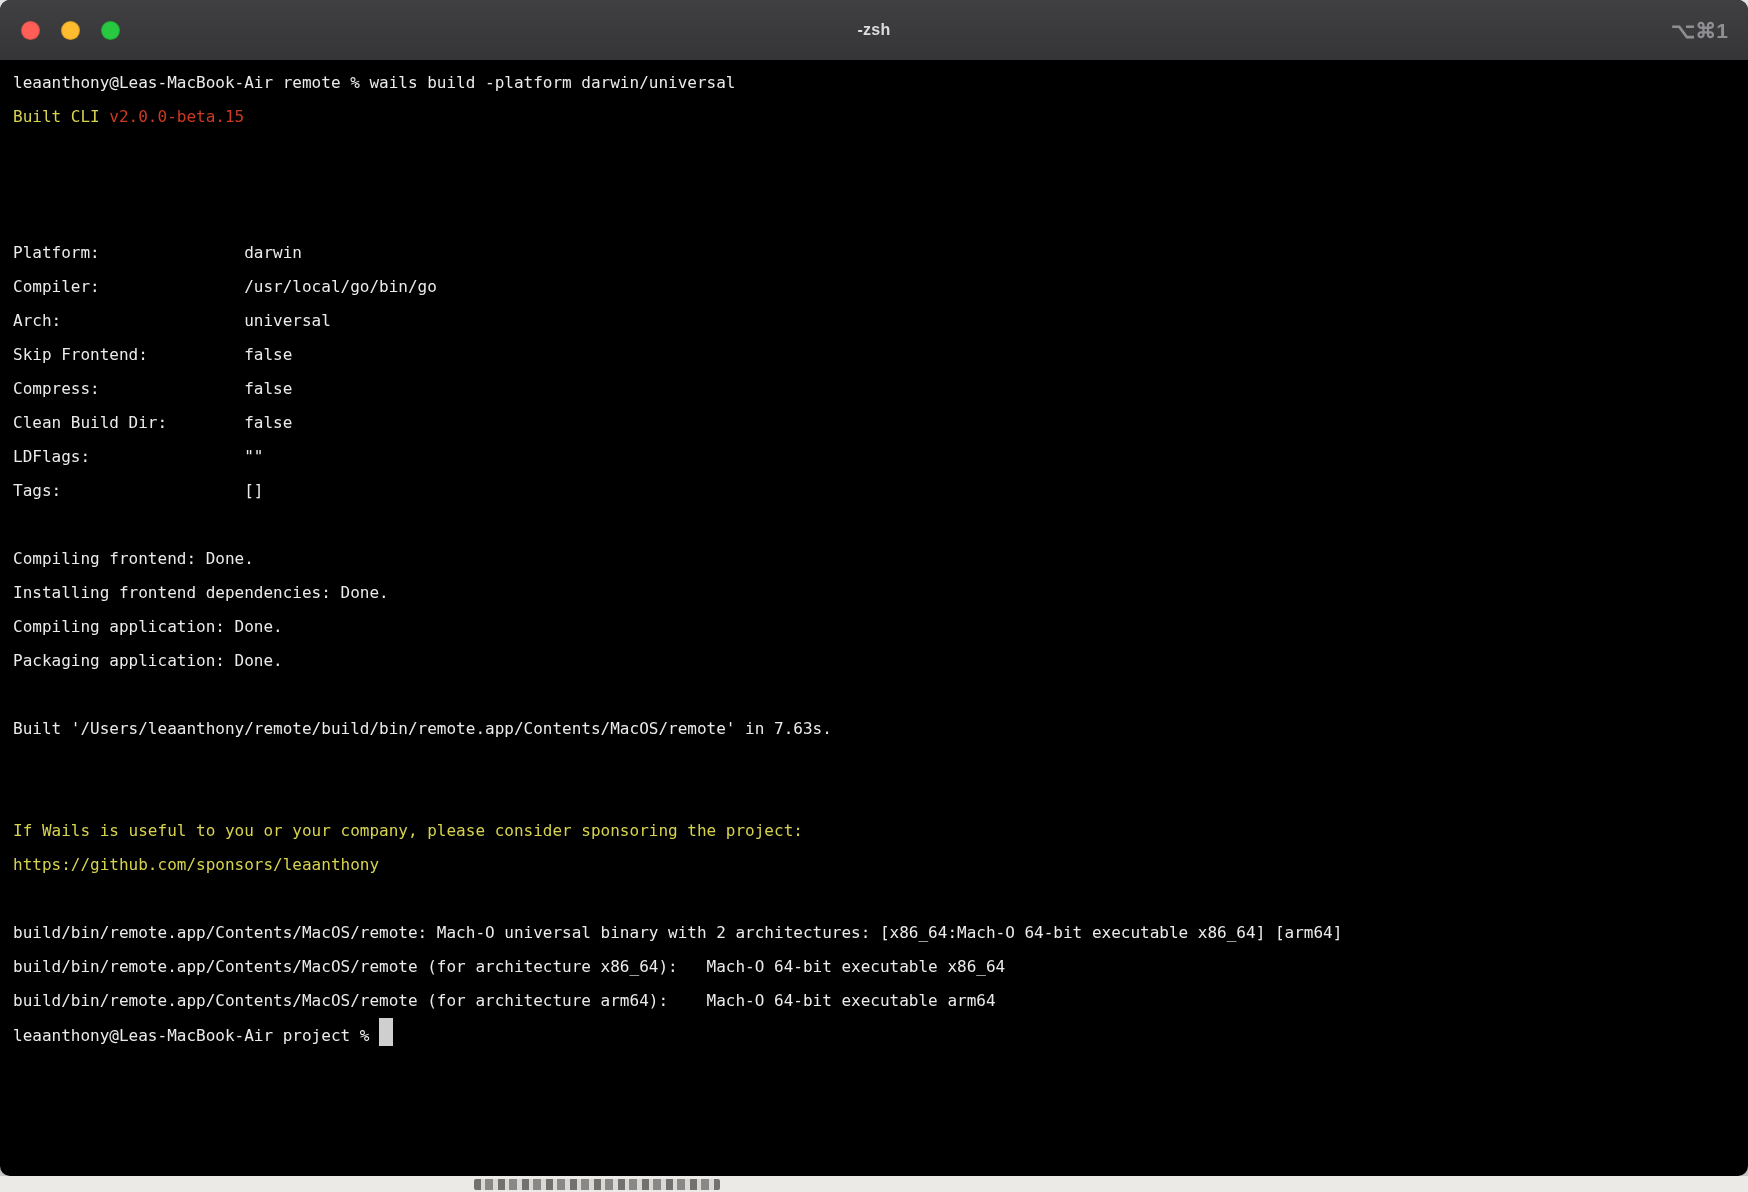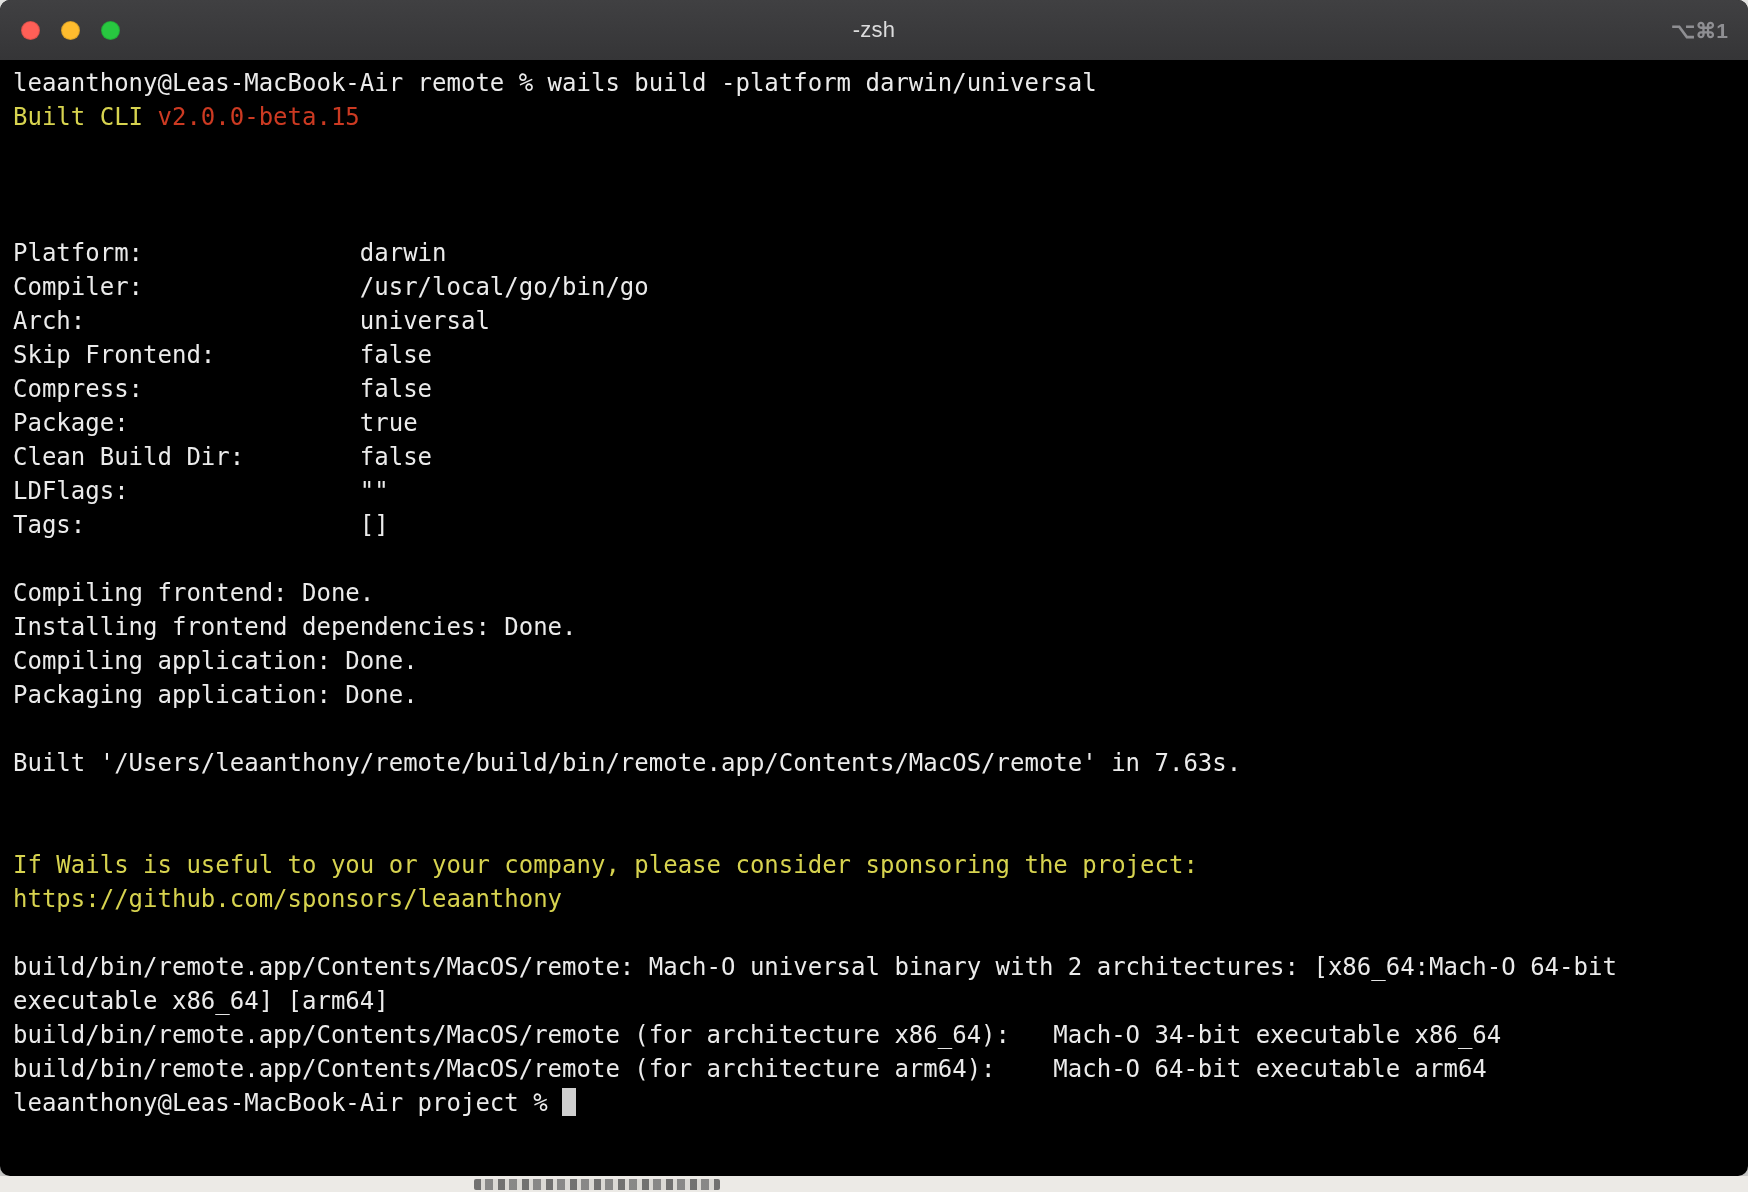--- a/index.html
+++ b/index.html
@@ -36,38 +36,38 @@
   .traffic-lights span {
     width: 19px; height: 19px;
     border-radius: 50%;
     display: inline-block;
   }
   .tl-close   { background: var(--traffic-red, #ff5f57);   border: 1px solid rgba(0,0,0,.15); }
   .tl-min     { background: var(--traffic-yellow, #febc2e);border: 1px solid rgba(0,0,0,.15); }
   .tl-zoom    { background: var(--traffic-green, #28c840); border: 1px solid rgba(0,0,0,.15); }
   .title {
     color: #dcdcdd;
-    font-size: 22px;
-    font-weight: 400;
+    font-size: 16px;
+    font-weight: 700;
     letter-spacing: .2px;
   }
   .shortcut {
     position: absolute;
     right: 20px; top: 0;
     height: 61px;
     display: flex;
     align-items: center;
     color: #8f8f93;
     font-size: 21px;
     font-weight: 600;
   }
   .screen {
     padding: 5px 13px 0 13px;
     font-family: "DejaVu Sans Mono", monospace;
-    font-size: 24px;
+    font-size: 16px;
     line-height: 34px;
     color: var(--foreground, #ebebeb);
     cursor: text;
   }
   .line {
     white-space: pre-wrap;
     min-height: 34px;
   }
   .c-fg     { color: var(--foreground, #ebebeb); }
   .c-yellow { color: var(--yellow, #d7d34f); }
@@ -112,38 +112,37 @@
       <div class="line"><span class="c-fg">leaanthony@Leas-MacBook-Air remote % wails build -platform darwin/universal</span></div>
       <div class="line"><span class="c-yellow">Built CLI </span><span class="c-red">v2.0.0-beta.15</span></div>
       <div class="line"></div>
       <div class="line"></div>
       <div class="line"></div>
       <div class="line"><span class="c-fg">Platform:               darwin</span></div>
       <div class="line"><span class="c-fg">Compiler:               /usr/local/go/bin/go</span></div>
       <div class="line"><span class="c-fg">Arch:                   universal</span></div>
       <div class="line"><span class="c-fg">Skip Frontend:          false</span></div>
       <div class="line"><span class="c-fg">Compress:               false</span></div>
-      <div class="line"><span class="c-fg">Package:                true</span></div>
       <div class="line"><span class="c-fg">Clean Build Dir:        false</span></div>
       <div class="line"><span class="c-fg">LDFlags:                ""</span></div>
       <div class="line"><span class="c-fg">Tags:                   []</span></div>
       <div class="line"></div>
       <div class="line"><span class="c-fg">Compiling frontend: Done.</span></div>
       <div class="line"><span class="c-fg">Installing frontend dependencies: Done.</span></div>
       <div class="line"><span class="c-fg">Compiling application: Done.</span></div>
       <div class="line"><span class="c-fg">Packaging application: Done.</span></div>
       <div class="line"></div>
       <div class="line"><span class="c-fg">Built '/Users/leaanthony/remote/build/bin/remote.app/Contents/MacOS/remote' in 7.63s.</span></div>
       <div class="line"></div>
       <div class="line"></div>
       <div class="line"><span class="c-yellow">If Wails is useful to you or your company, please consider sponsoring the project:</span></div>
       <div class="line"><span class="c-yellow">https://github.com/sponsors/leaanthony</span></div>
       <div class="line"></div>
       <div class="line"><span class="c-fg">build/bin/remote.app/Contents/MacOS/remote: Mach-O universal binary with 2 architectures: [x86_64:Mach-O 64-bit executable x86_64] [arm64]</span></div>
-      <div class="line"><span class="c-fg">build/bin/remote.app/Contents/MacOS/remote (for architecture x86_64):   Mach-O 34-bit executable x86_64</span></div>
+      <div class="line"><span class="c-fg">build/bin/remote.app/Contents/MacOS/remote (for architecture x86_64):   Mach-O 64-bit executable x86_64</span></div>
       <div class="line"><span class="c-fg">build/bin/remote.app/Contents/MacOS/remote (for architecture arm64):    Mach-O 64-bit executable arm64</span></div>
       <div class="line"><span class="c-fg">leaanthony@Leas-MacBook-Air project % </span><span class="cursor"></span></div>
     </div>
 </div>
 
 <div class="desktop-sliver">
   <div class="artifact"></div>
 </div>
 
 </body></html>

